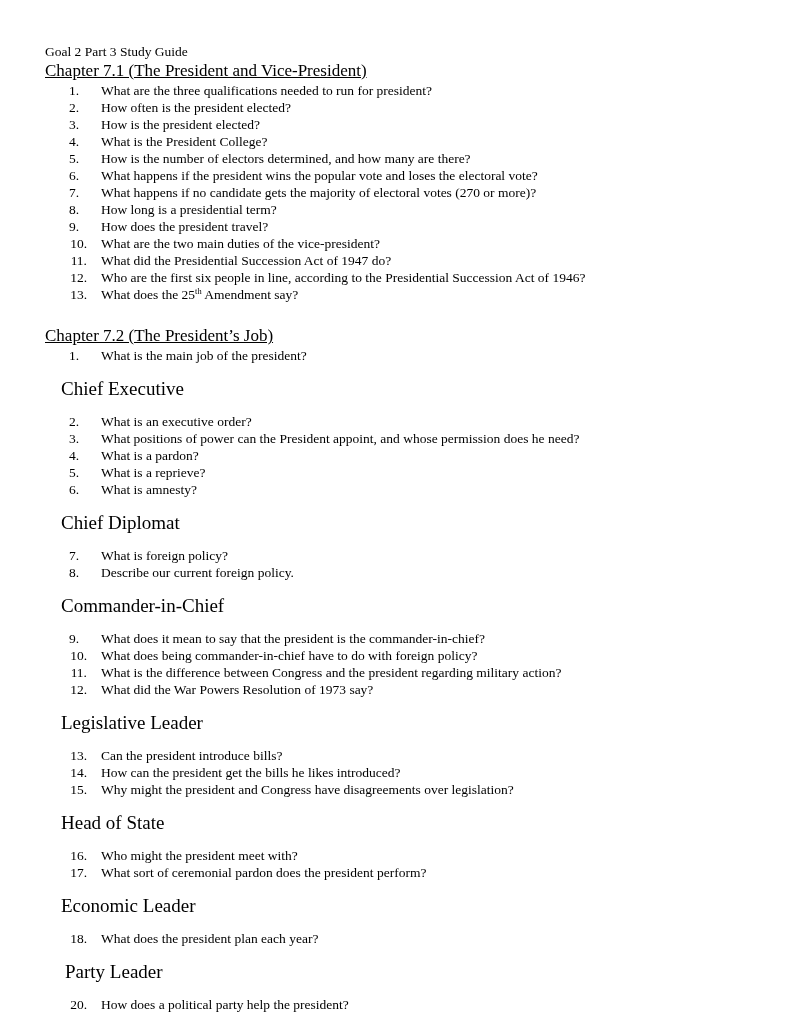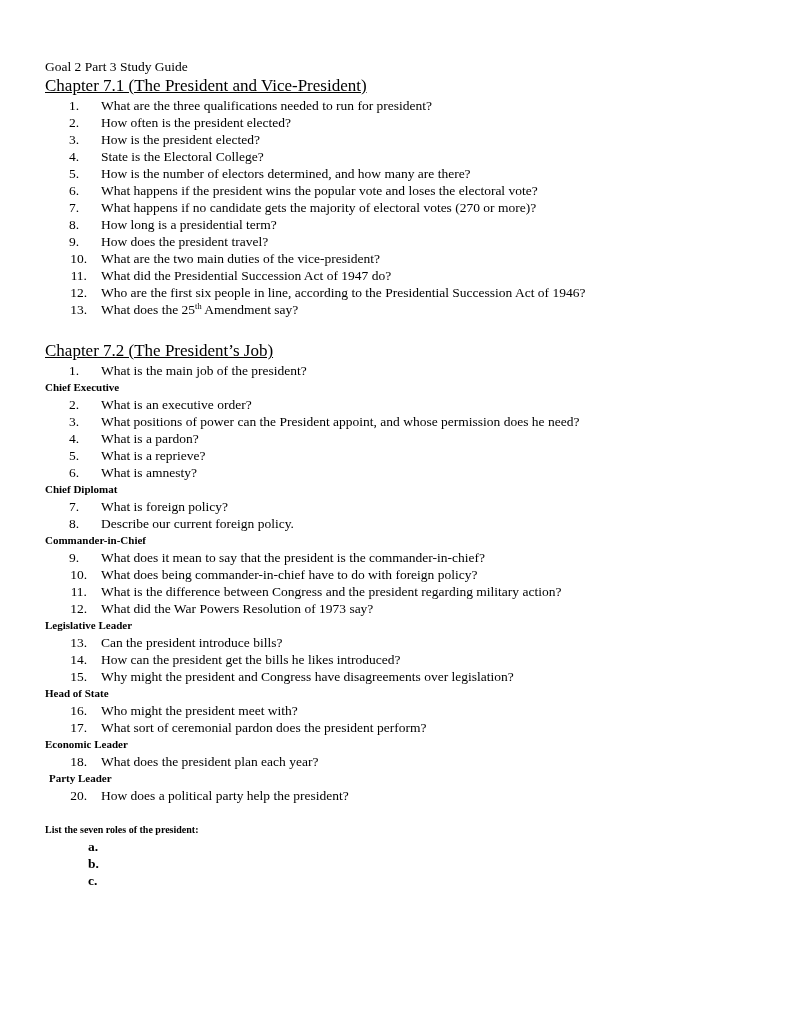--- a/index.html
+++ b/index.html
@@ -19,21 +19,21 @@
   }
 
   .page {
     position: absolute;
     left: 0;
     top: 0;
     width: 791px;
     height: 1024px;
     background: #ffffff;
     box-sizing: border-box;
-    padding: 58px 45px 0 45px;
+    padding: 43px 45px 0 45px;
   }
 
   .doc-title {
     font-size: 13.5px;
     line-height: 17px;
     margin: 0;
     font-weight: normal;
     white-space: nowrap;
   }
 
@@ -84,24 +84,24 @@
     text-align: right;
     font-size: 13.5px;
   }
 
   
   ol.qlist li.q.wide > .num {
     width: 34px;
   }
 
   .role-heading {
-    font-size: 11px;
-    line-height: 17px;
-    font-weight: bold;
-    margin: 0;
+    font-size: 19px;
+    line-height: 17px;
+    font-weight: normal;
+    margin: 16px;
     padding-left: 0;
     white-space: nowrap;
   }
 
   .role-heading.indented {
     padding-left: 4px;
   }
 
   .list-prompt {
     font-size: 10px;
@@ -139,21 +139,21 @@
   <div class="doc-title">Goal 2 Part 3 Study Guide</div>
 
   <div class="chapter-heading-wrap">
     <span class="chapter-heading">Chapter 7.1 (The President and Vice-President)</span>
   </div>
 
   <ol class="qlist">
     <li class="q wide"><span class="num">1.</span><span>What are the three qualifications needed to run for president?</span></li>
     <li class="q wide"><span class="num">2.</span><span>How often is the president elected?</span></li>
     <li class="q wide"><span class="num">3.</span><span>How is the president elected?</span></li>
-    <li class="q wide"><span class="num">4.</span><span>State is the Electoral College?</span></li>
+    <li class="q wide"><span class="num">4.</span><span>What is the President College?</span></li>
     <li class="q wide"><span class="num">5.</span><span>How is the number of electors determined, and how many are there?</span></li>
     <li class="q wide"><span class="num">6.</span><span>What happens if the president wins the popular vote and loses the electoral vote?</span></li>
     <li class="q wide"><span class="num">7.</span><span>What happens if no candidate gets the majority of electoral votes (270 or more)?</span></li>
     <li class="q wide"><span class="num">8.</span><span>How long is a presidential term?</span></li>
     <li class="q wide"><span class="num">9.</span><span>How does the president travel?</span></li>
     <li class="q"><span class="num">10.</span><span>What are the two main duties of the vice-president?</span></li>
     <li class="q"><span class="num">11.</span><span>What did the Presidential Succession Act of 1947 do?</span></li>
     <li class="q"><span class="num">12.</span><span>Who are the first six people in line, according to the Presidential Succession Act of 1946?</span></li>
     <li class="q"><span class="num">13.</span><span>What does the 25</span><sup>th</sup><span> Amendment say?</span></li>
   </ol>

